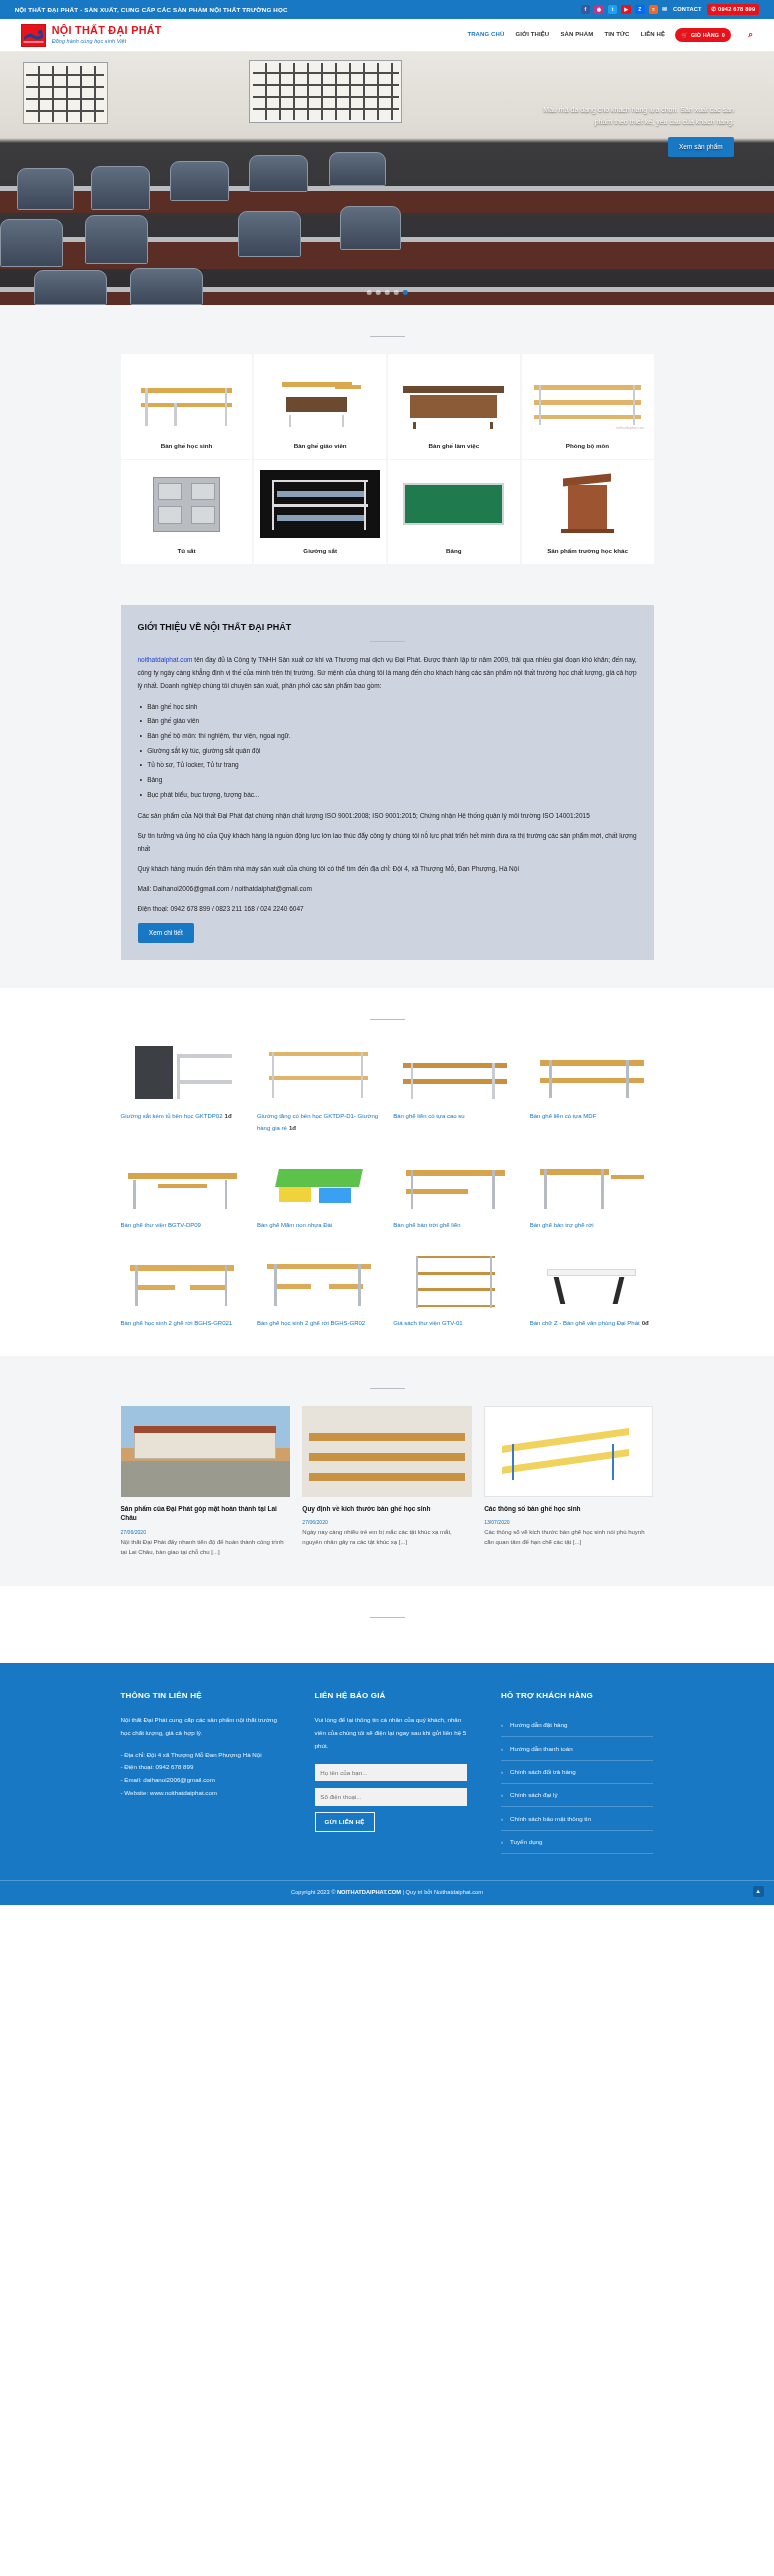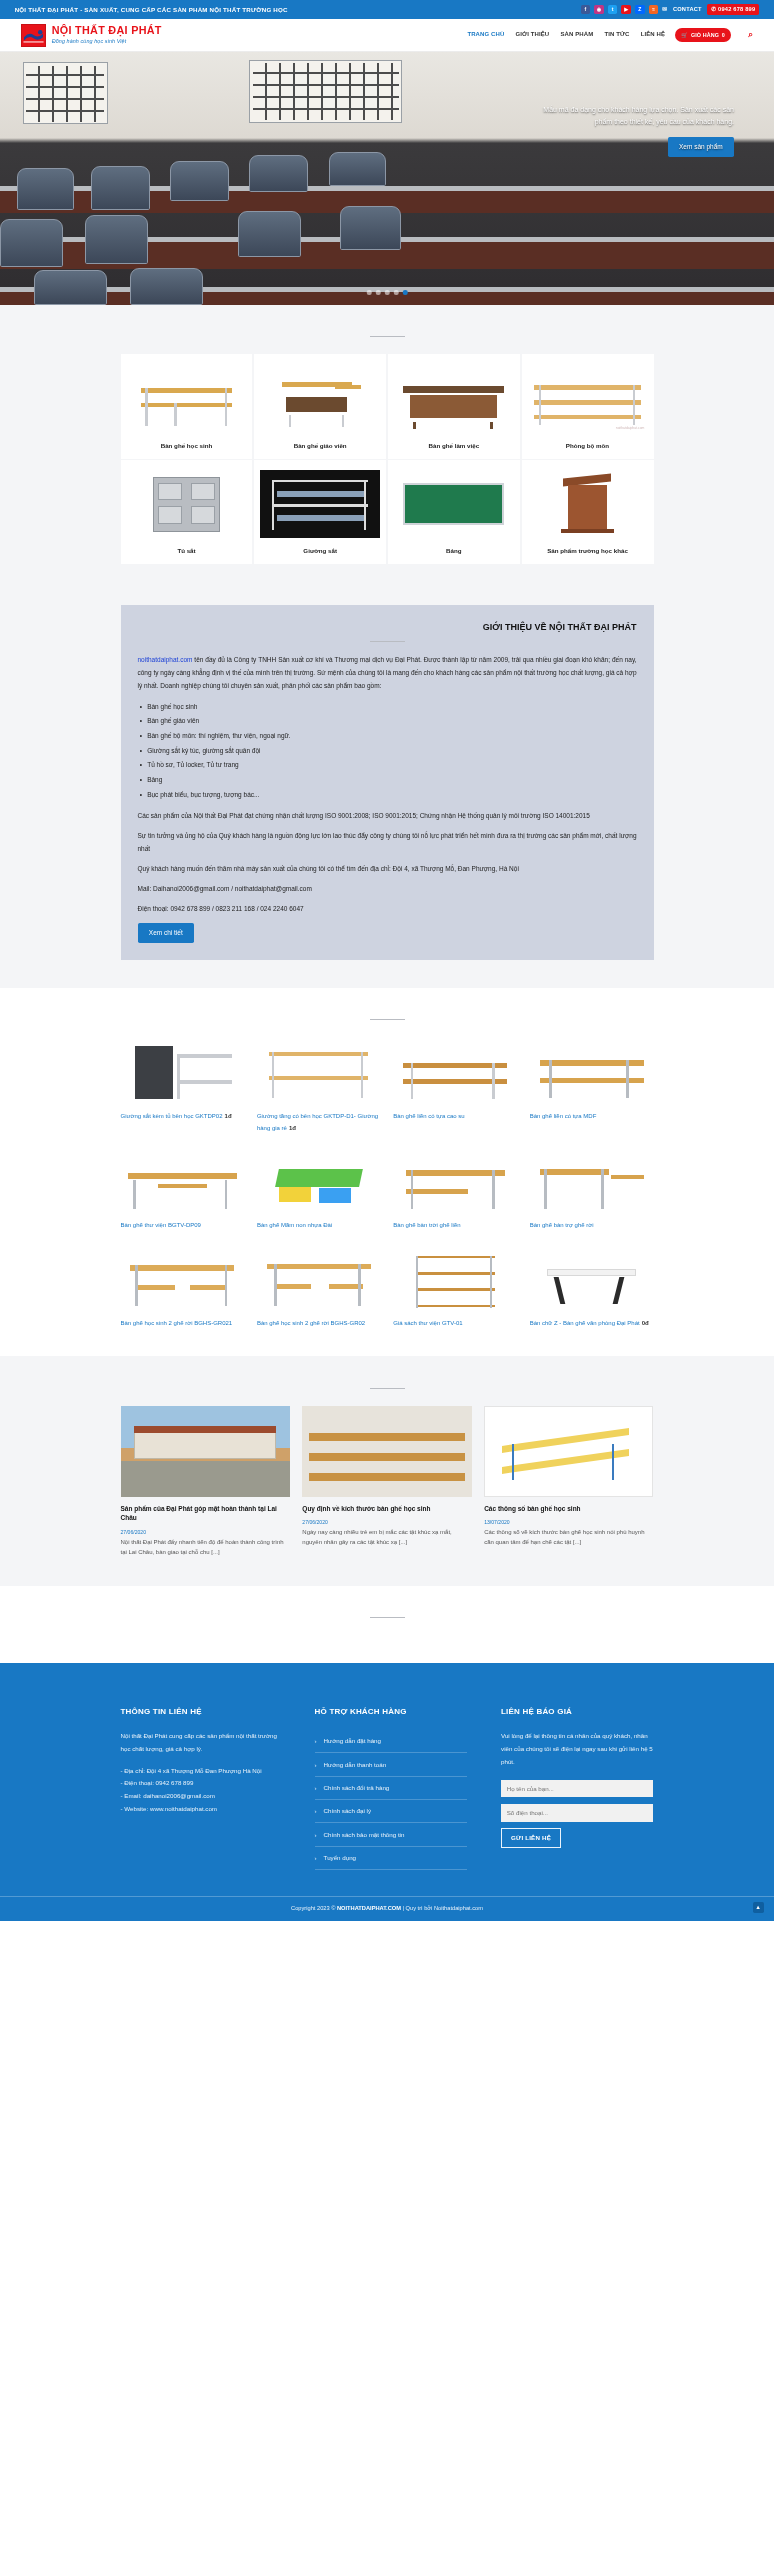--- a/index.html
+++ b/index.html
@@ -61,21 +61,21 @@
   .wm{position:absolute;bottom:1.1px;right:3.4px;font-size:3.4px;color:#d0b9b9}
 
   
   .ill{position:relative;width:100%;height:68px}
   .bar{position:absolute;background:#d9a84f}
   .leg{position:absolute;background:#c9ccd1}
   .dark{background:#6b4a2f}
 
   
   .intro{width:533px;margin:0 auto;background:#ced3e0;padding:14.7px 17px 17px}
-  .intro h2{text-align:right;font-size:9px;font-weight:bold;color:#111}
+  .intro h2{text-align:left;font-size:9px;font-weight:bold;color:#111}
   .intro .rule{margin:6.8px auto 12.5px}
   .intro p{font-size:6.5px;line-height:1.95;color:#222;margin-bottom:7.4px;text-align:justify}
   .intro a.lnk{color:#1a3fd6}
   .intro ul{list-style:none;margin:0 0 8px 2.3px}
   .intro li{font-size:6.5px;line-height:2.25;color:#222}
   .intro li:before{content:"•";color:#222;margin-right:5.1px}
   .btn-blue{display:inline-block;background:#1878c4;color:#fff;padding:4.5px 11.3px;font-size:6.5px;border-radius:1.7px}
 
   
   .pgrid{display:grid;grid-template-columns:repeat(4,1fr);gap:12.5px;width:533px;margin:0 auto}
@@ -90,21 +90,21 @@
   .ncard h4{font-size:6.5px;font-weight:bold;color:#111;margin:6.8px 0 2.8px;line-height:1.5}
   .ncard .ndate{font-size:5.1px;color:#1878c4;margin-bottom:3.4px}
   .ncard p{font-size:6px;color:#555;line-height:1.65}
 
   
   .partners{display:flex;align-items:center;justify-content:center;gap:28px;width:533px;margin:0 auto;padding-top:2.3px}
   .plogo{height:26px;display:flex;align-items:center;justify-content:center;font-weight:bold;font-size:7.4px}
 
   
   footer{background:#1878c4;color:#fff;padding:27px 0 0}
-  .fgrid{width:533px;margin:16px auto;display:grid;grid-template-columns:1.05fr 1fr 1fr;gap:34px}
+  .fgrid{width:533px;margin:0 auto;display:grid;grid-template-columns:1.05fr 1fr 1fr;gap:34px}
   footer h3{font-size:8px;font-weight:bold;letter-spacing:0.2px;margin-bottom:11.3px}
   footer p{font-size:6.2px;line-height:2.05;color:#eaf3fb}
   .faddr{margin-top:9px}
   .faddr div{font-size:6.2px;line-height:2.05;color:#eaf3fb}
   .flist{list-style:none}
   .flist li{border-bottom:0.6px solid rgba(255,255,255,.22);padding:6.2px 0 6.2px 9px;position:relative;font-size:6.2px;color:#eaf3fb}
   .flist li:before{content:"›";position:absolute;left:0;color:#cfe4f6}
   .finput{width:100%;height:17.6px;background:#f1f1f1;border:none;margin-bottom:6.8px;padding:0 5.7px;font-size:6.2px;color:#777;font-family:"Liberation Sans",sans-serif}
   .fsubmit{background:#1878c4;border:0.6px solid #eaf3fb;color:#fff;font-size:6.2px;font-weight:bold;padding:5.1px 9px;letter-spacing:0.2px;font-family:"Liberation Sans",sans-serif;cursor:pointer}
   .copy{margin-top:26px;border-top:0.6px solid rgba(255,255,255,.25);padding:7.4px 0;text-align:center;font-size:5.7px;color:#eaf3fb}
@@ -546,38 +546,38 @@
         <p>Nội thất Đại Phát cung cấp các sản phẩm nội thất trường học chất lượng, giá cả hợp lý.</p>
         <div class="faddr">
           <div>- Địa chỉ: Đội 4 xã Thượng Mỗ Đan Phượng Hà Nội</div>
           <div>- Điện thoại: 0942 678 899</div>
           <div>- Email: daihanoi2006@gmail.com</div>
           <div>- Website: www.noithatdaiphat.com</div>
         </div>
       </div>
 
       <div>
+        <h3>LIÊN HỆ BÁO GIÁ</h3>
+        <p style="margin-bottom:11.3px">Vui lòng để lại thông tin cá nhân của quý khách, nhân viên của chúng tôi sẽ điện lại ngay sau khi gửi liên hệ 5 phút.</p>
+        <input class="finput" placeholder="Họ tên của bạn..." style="">
+        <input class="finput" placeholder="Số điện thoại..." style="">
+        <button class="fsubmit">GỬI LIÊN HỆ</button>
+      </div>
+
+      <div>
         <h3>HỖ TRỢ KHÁCH HÀNG</h3>
         <ul class="flist">
           <li>Hướng dẫn đặt hàng</li>
           <li>Hướng dẫn thanh toán</li>
           <li>Chính sách đổi trả hàng</li>
           <li>Chính sách đại lý</li>
           <li>Chính sách bảo mật thông tin</li>
           <li>Tuyển dụng</li>
         </ul>
       </div>
-
-      <div>
-        <h3>LIÊN HỆ BÁO GIÁ</h3>
-        <p style="margin-bottom:11.3px">Vui lòng để lại thông tin cá nhân của quý khách, nhân viên của chúng tôi sẽ điện lại ngay sau khi gửi liên hệ 5 phút.</p>
-        <input class="finput" placeholder="Họ tên của bạn..." style="">
-        <input class="finput" placeholder="Số điện thoại..." style="">
-        <button class="fsubmit">GỬI LIÊN HỆ</button>
-      </div>
     </div>
 
     <div class="copy">
       <span>Copyright 2023 © </span><b>NOITHATDAIPHAT.COM</b><span> | Quy trì bởi Noithatdaiphat.com</span>
     </div>
     <span class="totop">▲</span>
   </div>
 </footer>
 
 

